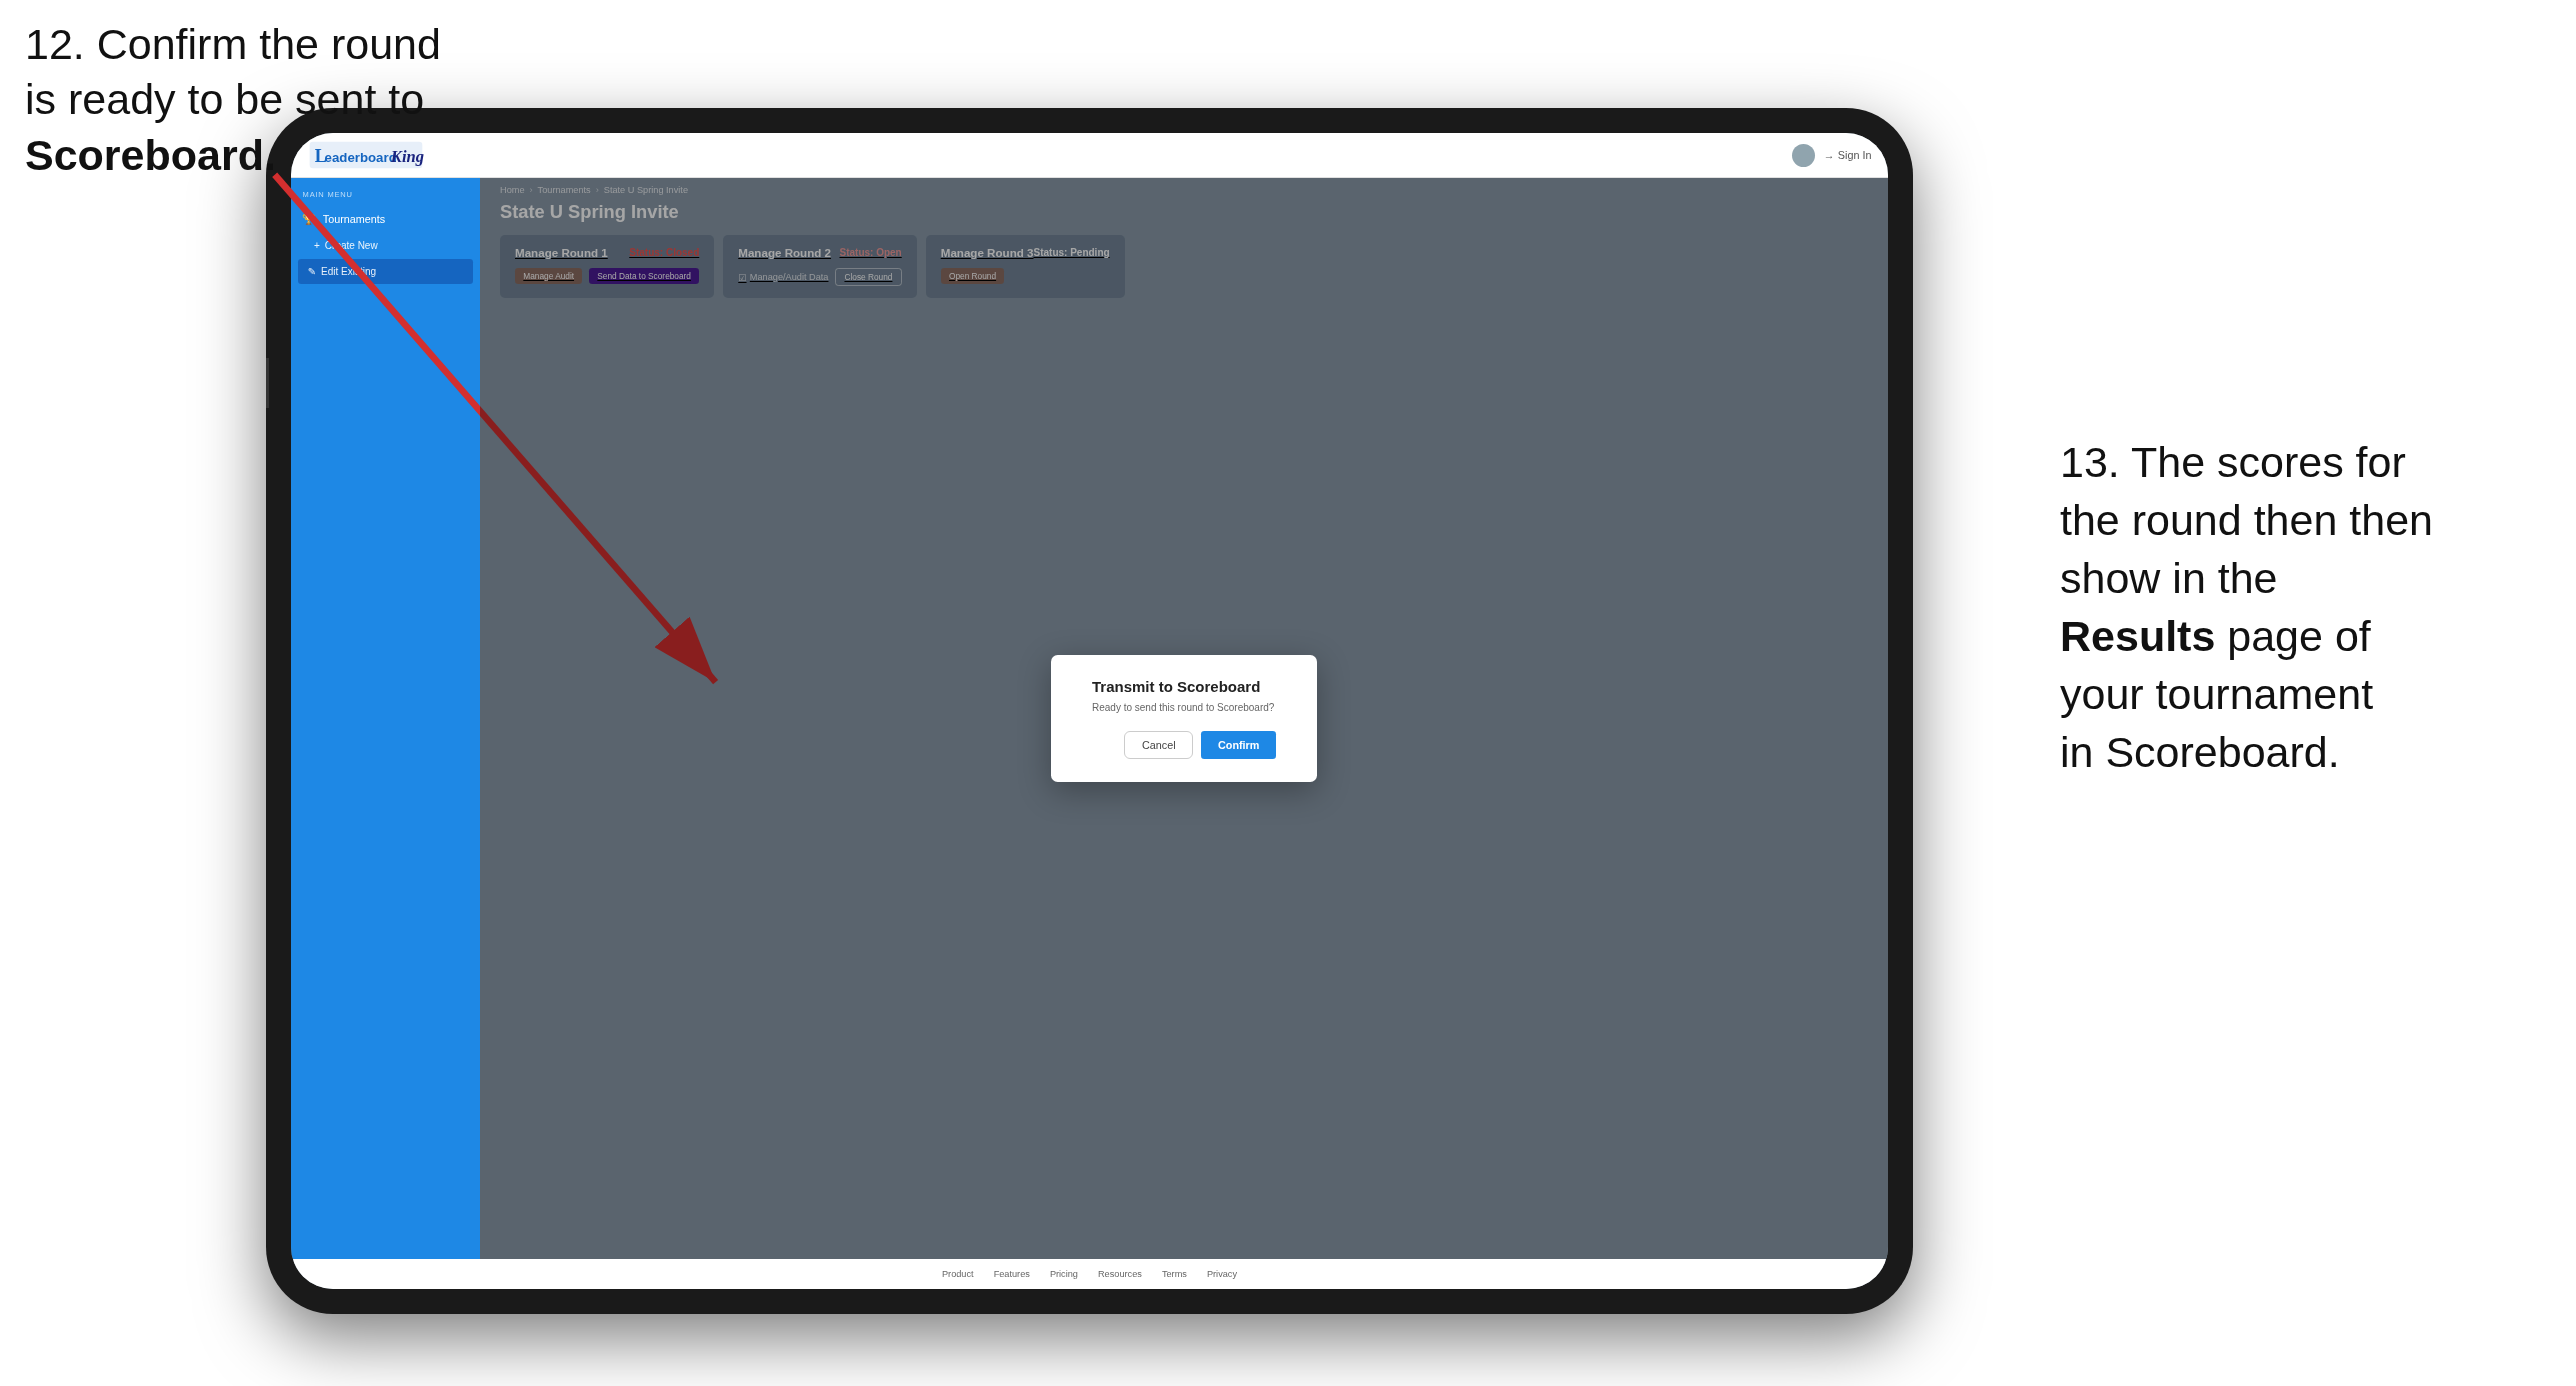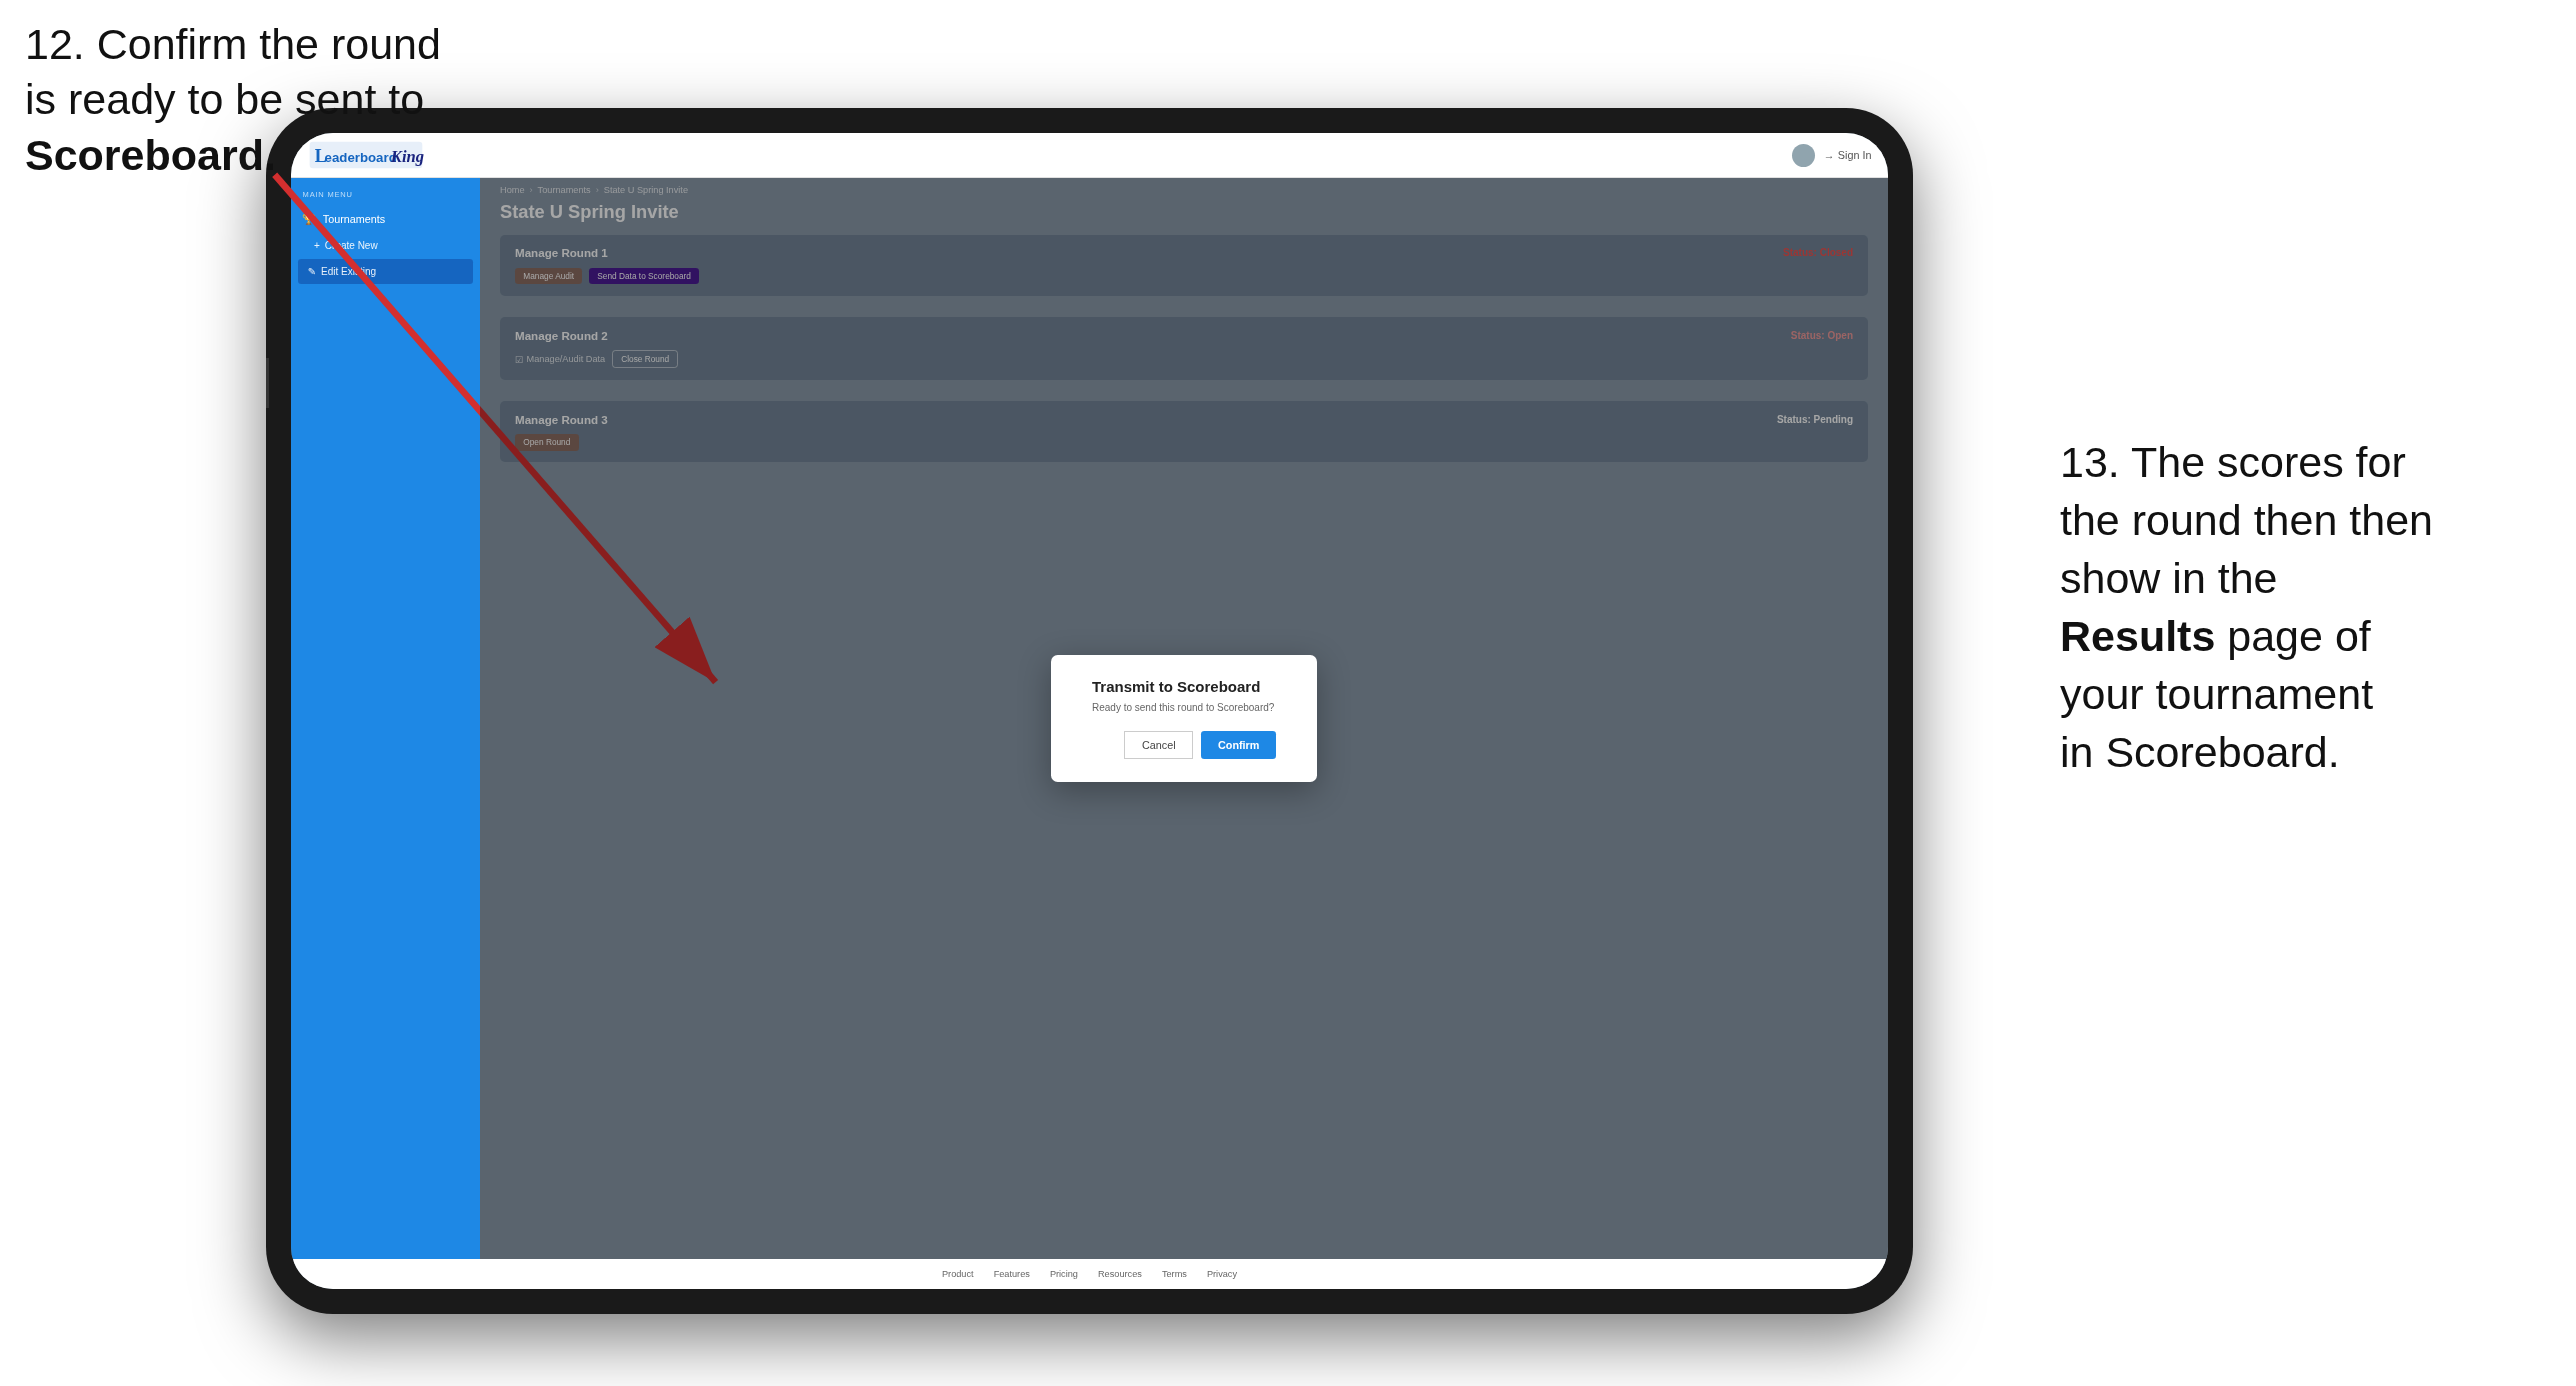--- a/index.html
+++ b/index.html
@@ -203,22 +203,23 @@
       padding: 3.3px 20px 11.6px;
       font-size: 18.3px;
       font-weight: bold;
       color: #ffffff;
     }
 
     
     .rounds-container {
       padding: 0 20px;
       display: flex;
-      flex-direction: column;
-      gap: 21px;
+      flex-direction: row;
+      gap: 9px;
+      text-decoration: underline;
     }
 
     .round-card {
       background: rgba(100,120,140,0.6);
       border-radius: 5px;
       padding: 11.6px 15px;
     }
 
     .round-header {
       display: flex;
@@ -337,21 +338,21 @@
       display: flex;
       gap: 8.3px;
       justify-content: flex-end;
     }
 
     .btn-cancel {
       background: #ffffff;
       border: 0.8px solid #ccc;
       color: #444;
       padding: 6.7px 16.6px;
-      border-radius: 0;
+      border-radius: 6px;
       font-size: 10.8px;
       cursor: pointer;
     }
 
     .btn-confirm {
       background: #1e88e5;
       border: none;
       color: #ffffff;
       padding: 6.7px 16.6px;
       border-radius: 3.3px;

